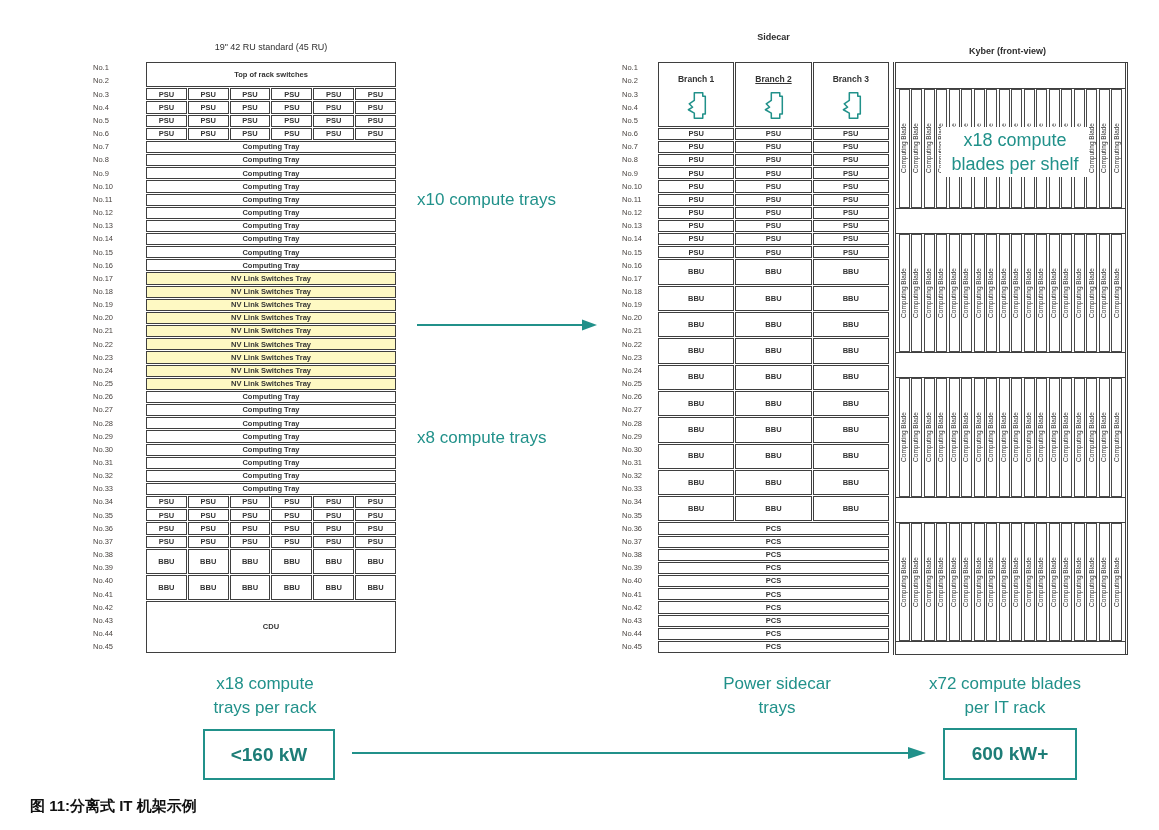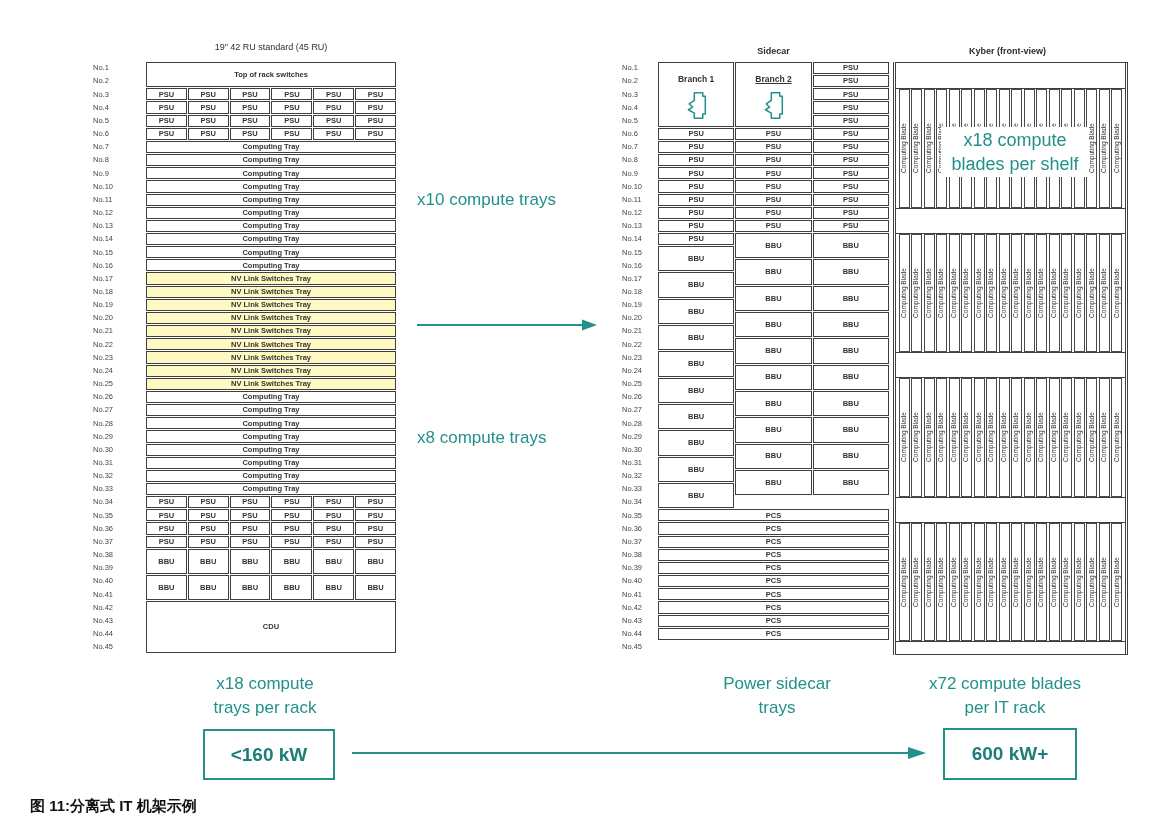--- a/index.html
+++ b/index.html
@@ -181,21 +181,21 @@
     <div class="cell" style="grid-row: span 2;">BBU</div>
     <div class="cell" style="grid-row: span 2;">BBU</div>
     <div class="cell" style="grid-row: span 2;">BBU</div>
     <div class="cell" style="grid-row: span 2;">BBU</div>
     <div class="cell" style="grid-row: span 2;">BBU</div>
     <div class="cell" style="grid-row: span 2;">BBU</div>
     <div class="cell" style="grid-row: span 2;">BBU</div>
     <div class="cell" style="grid-area: span 4 / 1 / auto / -1;">CDU</div>
   </div>
 
-<div class="rack-title bold" style="left:658px;top:46px;width:231px;">Sidecar</div>
+<div class="rack-title bold" style="left:658px;top:32px;width:231px;">Sidecar</div>
 <div id="sc-labels" class="rack-label-col" style="left: 622px; top: 62px; width: 34px; height: 591px; grid-template-rows: repeat(45, 1fr);">
     <div class="ru-label">No.1</div>
     <div class="ru-label">No.2</div>
     <div class="ru-label">No.3</div>
     <div class="ru-label">No.4</div>
     <div class="ru-label">No.5</div>
     <div class="ru-label">No.6</div>
     <div class="ru-label">No.7</div>
     <div class="ru-label">No.8</div>
     <div class="ru-label">No.9</div>
@@ -246,20 +246,28 @@
       </div>
     </div>
     <div class="cell branch" style="grid-row: span 5; text-decoration: underline;">
       <div class="branch-title">Branch 2</div>
       <div class="breaker-icon">
         <svg width="22" height="29" viewBox="0 0 26 34">
           <path d="M11 2 H21 V6 H24 V27 H21 V32 H11 V26 L4 22 L9 19 L5 15 L11 11 Z" fill="none" stroke="#21918a" stroke-width="1.8" stroke-linejoin="round"></path>
         </svg>
       </div>
     </div>
+    <div class="cell branch" style="grid-row: span 5;">
+      <div class="branch-title">Branch 3</div>
+      <div class="breaker-icon">
+        <svg width="22" height="29" viewBox="0 0 26 34">
+          <path d="M11 2 H21 V6 H24 V27 H21 V32 H11 V26 L4 22 L9 19 L5 15 L11 11 Z" fill="none" stroke="#21918a" stroke-width="1.8" stroke-linejoin="round"></path>
+        </svg>
+      </div>
+    </div>
     <div class="cell">PSU</div>
     <div class="cell">PSU</div>
     <div class="cell">PSU</div>
     <div class="cell">PSU</div>
     <div class="cell">PSU</div>
     <div class="cell">PSU</div>
     <div class="cell">PSU</div>
     <div class="cell">PSU</div>
     <div class="cell">PSU</div>
     <div class="cell">PSU</div>

